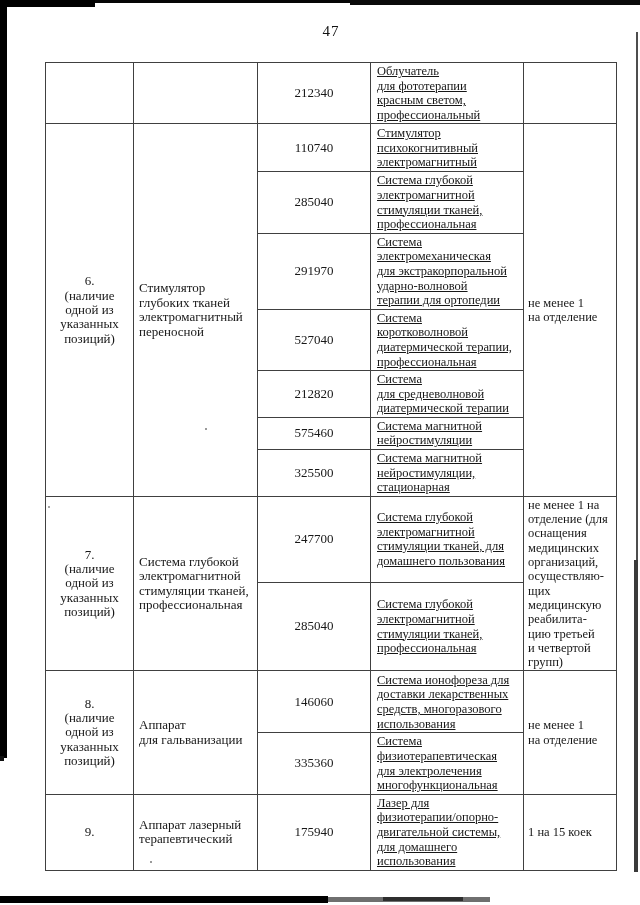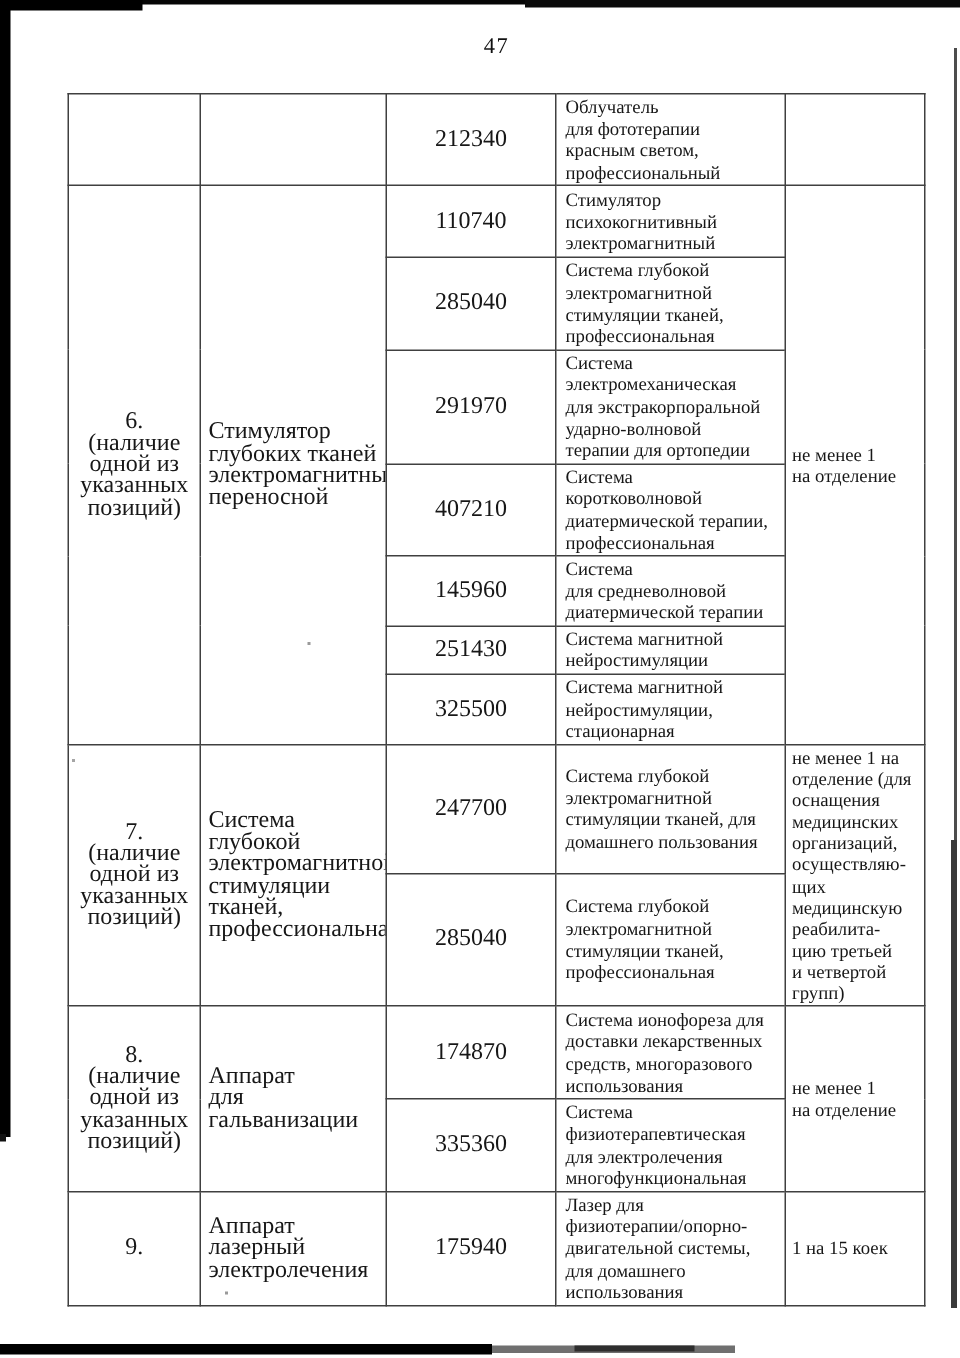--- a/index.html
+++ b/index.html
@@ -3,25 +3,25 @@
 <meta charset="utf-8">
 <style>
   html,body{margin:0;padding:0;background:#fff;}
   .page{position:relative;width:640px;height:905px;background:#ffffff;overflow:hidden;
         font-family:"Liberation Serif","DejaVu Serif",serif;color:#161616;}
   .page-number{position:absolute;top:23px;left:0;width:662px;text-align:center;
         font-size:15px;letter-spacing:1px;color:#111;}
   table.doc{position:absolute;left:45px;top:62px;width:571px;border-collapse:collapse;
         table-layout:fixed;}
   td{border:1px solid #404040;vertical-align:middle;white-space:pre-line;
-     overflow:hidden;padding:1px 3px;font-size:16px;line-height:14.5px;color:#171717;}
+     overflow:hidden;padding:1px 3px;font-size:13px;line-height:14.5px;color:#171717;}
   td.c-num{text-align:center;line-height:14.4px;}
   td.c-name{text-align:left;padding-left:5px;}
   td.c-code{text-align:center;}
-  td.c-desc{text-align:left;padding:1px 2px 1px 6px;font-size:12.5px;line-height:14.6px;}
+  td.c-desc{text-align:left;padding:1px 2px 1px 6px;font-size:12.5px;line-height:14.6px;text-decoration:underline;}
   td.c-qty{text-align:left;padding:1px 2px 1px 4px;font-size:12.5px;line-height:14.3px;margin-left:36px;}
   
   .art{position:absolute;pointer-events:none;}
   .top-line{left:0;top:0;width:640px;height:3px;background:#050505;}
   .top-line-a{left:0;top:0;width:95px;height:7px;background:#000;}
   .top-line-b{left:350px;top:0;width:290px;height:5px;background:#0a0a0a;}
   .left-bar{left:0;top:0;width:7px;height:758px;background:#000;}
   .left-bar-tip{left:0;top:756px;width:4px;height:5px;background:#111;}
   .right-line{left:636px;top:32px;width:2px;height:840px;background:#4d4d4d;}
   .right-line-b{left:634px;top:560px;width:4px;height:312px;background:#3a3a3a;}
@@ -98,34 +98,34 @@
         </tr>
         <tr style="height: 72px;">
           <td class="c-code">291970</td>
           <td class="c-desc">Система
 электромеханическая
 для экстракорпоральной
 ударно-волновой
 терапии для ортопедии</td>
         </tr>
         <tr style="height: 59px;">
-          <td class="c-code">407210</td>
+          <td class="c-code">527040</td>
           <td class="c-desc">Система
 коротковолновой
 диатермической терапии,
 профессиональная</td>
         </tr>
         <tr style="height: 44px;">
-          <td class="c-code">145960</td>
+          <td class="c-code">212820</td>
           <td class="c-desc">Система
 для средневолновой
 диатермической терапии</td>
         </tr>
         <tr style="height: 32px;">
-          <td class="c-code">251430</td>
+          <td class="c-code">575460</td>
           <td class="c-desc">Система магнитной
 нейростимуляции</td>
         </tr>
         <tr style="height: 45px;">
           <td class="c-code">325500</td>
           <td class="c-desc">Система магнитной
 нейростимуляции,
 стационарная</td>
         </tr>
         <tr style="height: 85px;">
@@ -164,39 +164,39 @@
 профессиональная</td>
         </tr>
         <tr style="height: 62px;">
           <td class="c-num" rowspan="2">8.
 (наличие
 одной из
 указанных
 позиций)</td>
           <td class="c-name" rowspan="2">Аппарат
 для гальванизации</td>
-          <td class="c-code">174870</td>
+          <td class="c-code">146060</td>
           <td class="c-desc">Система ионофореза для
 доставки лекарственных
 средств, многоразового
 использования</td>
           <td class="c-qty" rowspan="2">не менее 1
 на отделение</td>
         </tr>
         <tr style="height: 58px;">
           <td class="c-code">335360</td>
           <td class="c-desc">Система
 физиотерапевтическая
 для электролечения
 многофункциональная</td>
         </tr>
         <tr style="height: 72px;">
           <td class="c-num">9.</td>
           <td class="c-name">Аппарат лазерный
-электролечения</td>
+терапевтический</td>
           <td class="c-code">175940</td>
           <td class="c-desc">Лазер для
 физиотерапии/опорно-
 двигательной системы,
 для домашнего
 использования</td>
           <td class="c-qty">1 на 15 коек</td>
         </tr>
       </tbody>
   </table>

